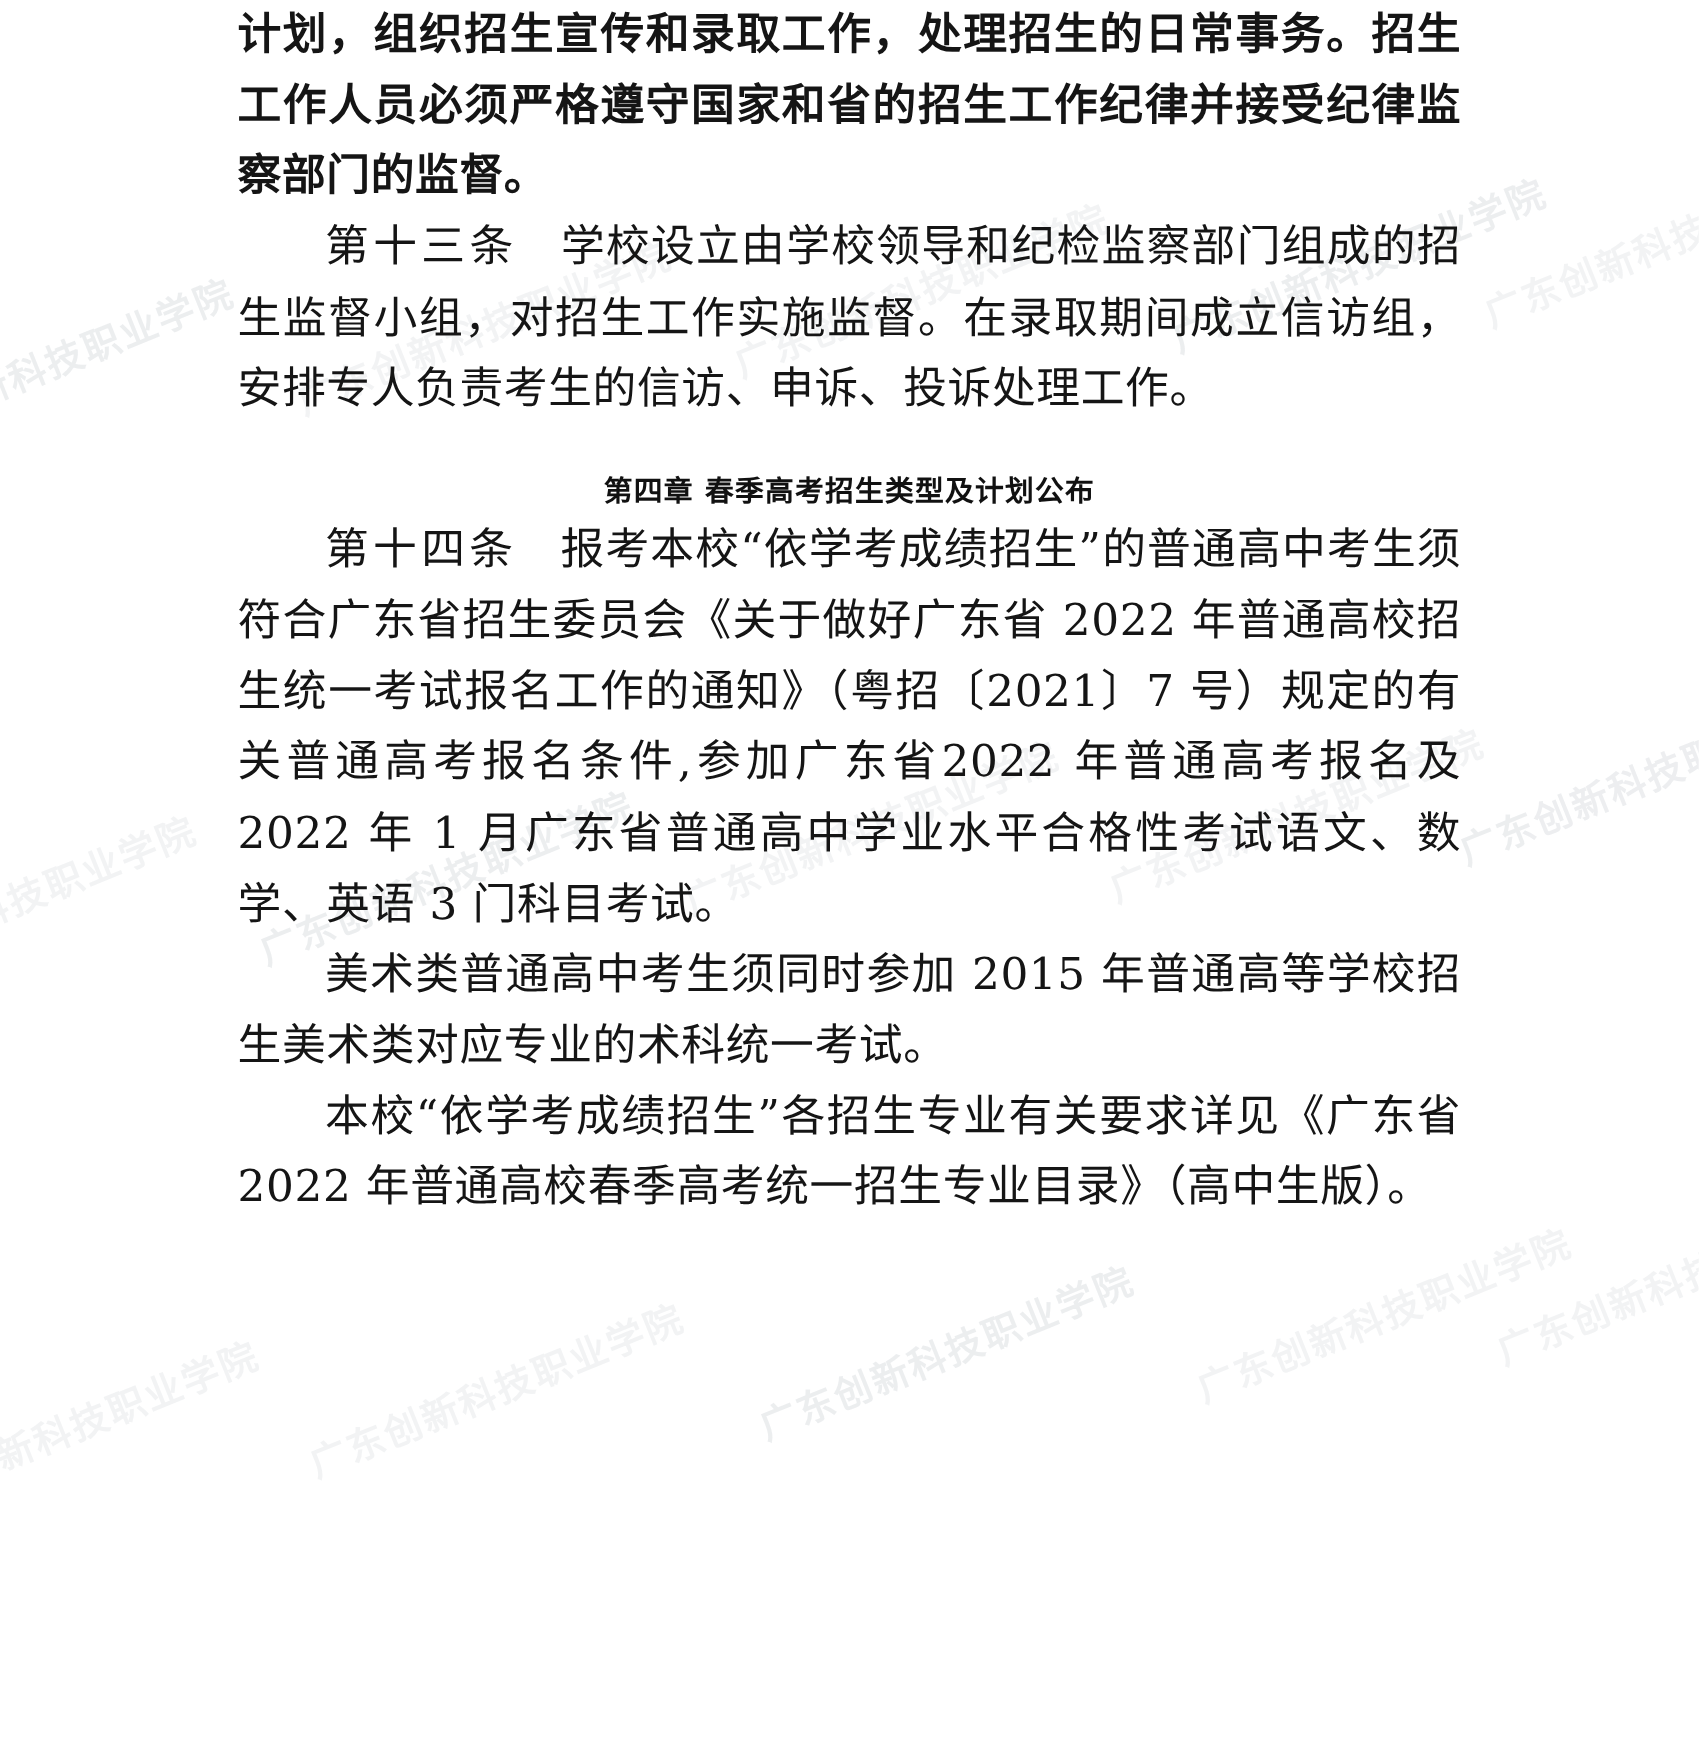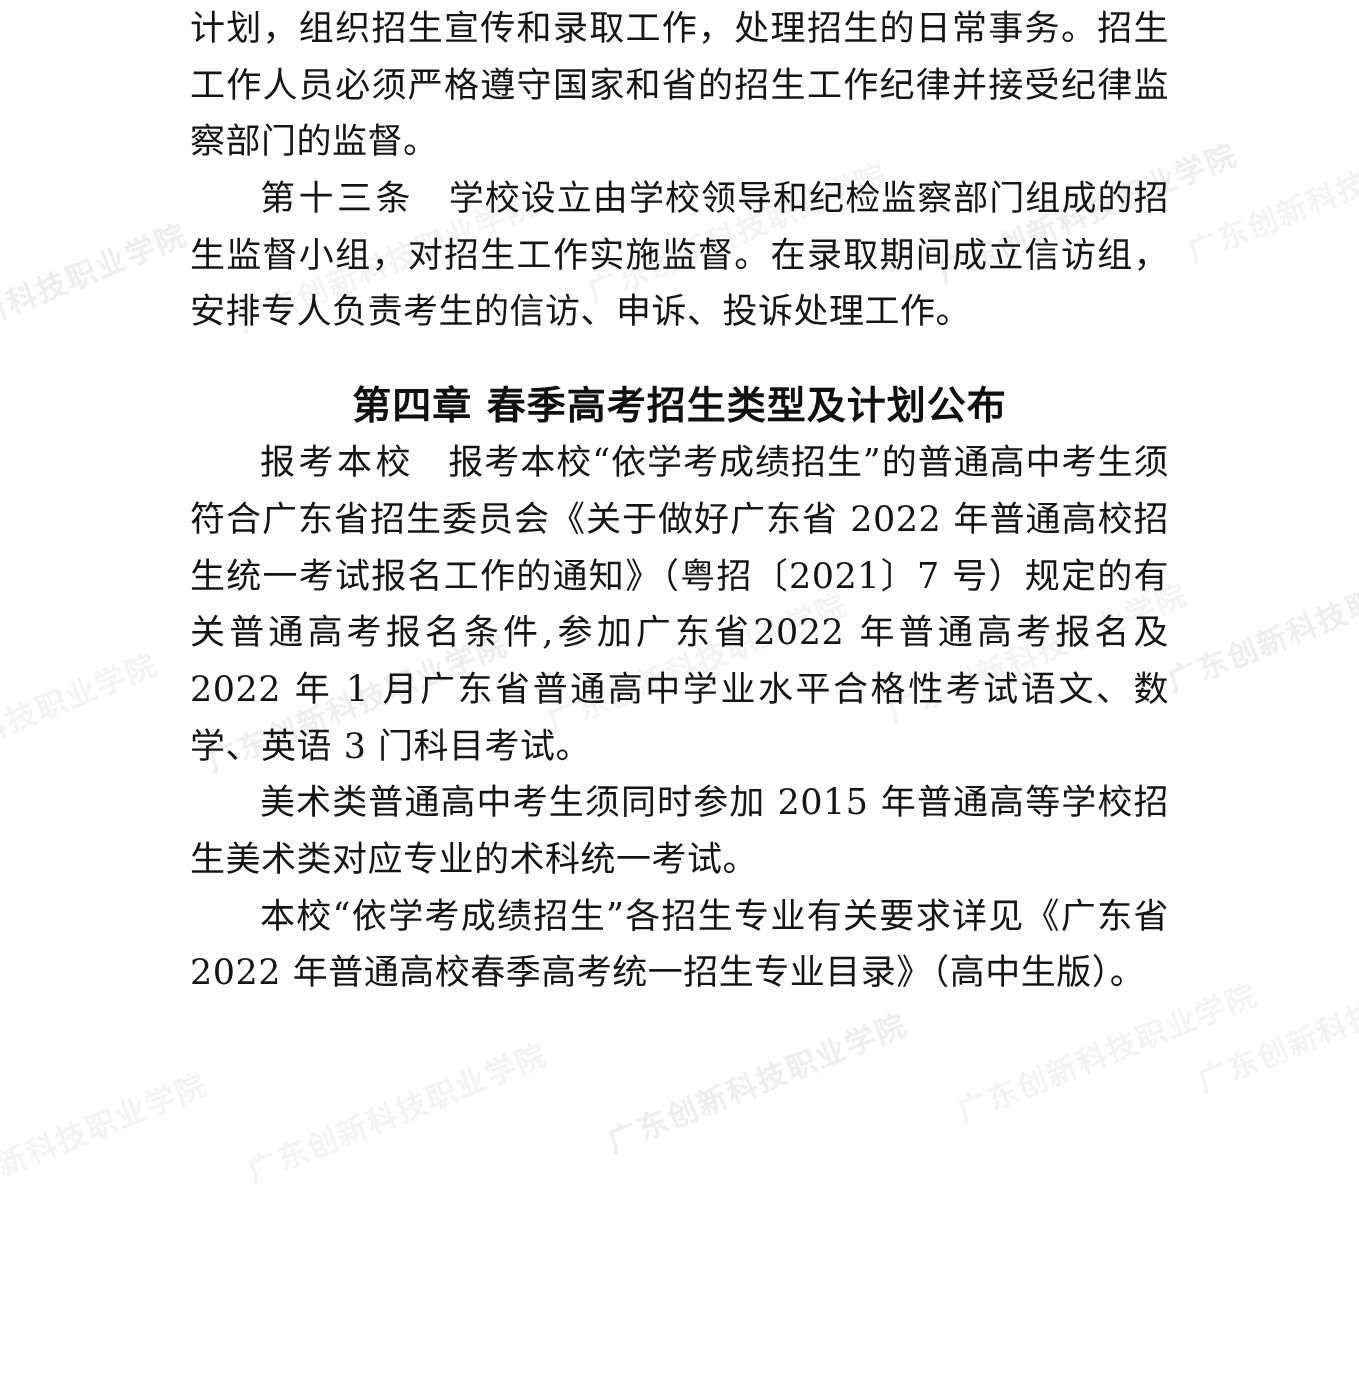--- a/index.html
+++ b/index.html
@@ -52,33 +52,34 @@
     text-justify: inter-ideograph;
     margin: 0;
     letter-spacing: 0.5px;
     color: #151515;
   }
   .para.indent {
     text-indent: 70px;
   }
   .para.first-partial {
     text-indent: 0;
+    font-weight: bold;
   }
 
   .art-label {
     font-weight: 400;
     letter-spacing: 3px;
   }
   .art-gap {
     display: inline-block;
     width: 34px;
   }
 
   h2.chapter {
-    font-size: 39px;
+    font-size: 23px;
     font-weight: 700;
     text-align: center;
     margin: 34px 0 4px 0;
     letter-spacing: 1px;
     color: #111111;
   }
 </style>
 </head>
 <body>
 
@@ -103,19 +104,19 @@
 <div id="page">
 
   <p class="para first-partial">计划，组织招生宣传和录取工作，处理招生的日常事务。招生工作人员必须严格遵守国家和省的招生工作纪律并接受纪律监察部门的监督。</p>
 
   <p class="para indent"><span class="art-label">第十三条</span><span class="art-gap"></span><span>学校设立由学校领导和纪检监察部门组成的招生监督小组，对招生工作实施监督。在录取期间成立信访组，安排专人负责考生的信访、申诉、投诉处理工作。</span></p>
 
   <h2 class="chapter">第四章  春季高考招生类型及计划公布</h2>
 
 
 
-  <p class="para indent"><span class="art-label">报考本校</span><span class="art-gap"></span><span>报考本校“依学考成绩招生”的普通高中考生须符合广东省招生委员会《关于做好广东省 2022 年普通高校招生统一考试报名工作的通知》（粤招〔2021〕7 号）规定的有关普通高考报名条件,参加广东省2022 年普通高考报名及 2022 年 1 月广东省普通高中学业水平合格性考试语文、数学、英语 3 门科目考试。</span></p>
+  <p class="para indent"><span class="art-label">第十四条</span><span class="art-gap"></span><span>报考本校“依学考成绩招生”的普通高中考生须符合广东省招生委员会《关于做好广东省 2022 年普通高校招生统一考试报名工作的通知》（粤招〔2021〕7 号）规定的有关普通高考报名条件,参加广东省2022 年普通高考报名及 2022 年 1 月广东省普通高中学业水平合格性考试语文、数学、英语 3 门科目考试。</span></p>
 
   <p class="para indent">美术类普通高中考生须同时参加 2015 年普通高等学校招生美术类对应专业的术科统一考试。</p>
 
   <p class="para indent">本校“依学考成绩招生”各招生专业有关要求详见《广东省 2022 年普通高校春季高考统一招生专业目录》（高中生版）。</p>
 
 </div>
 
 </body></html>

